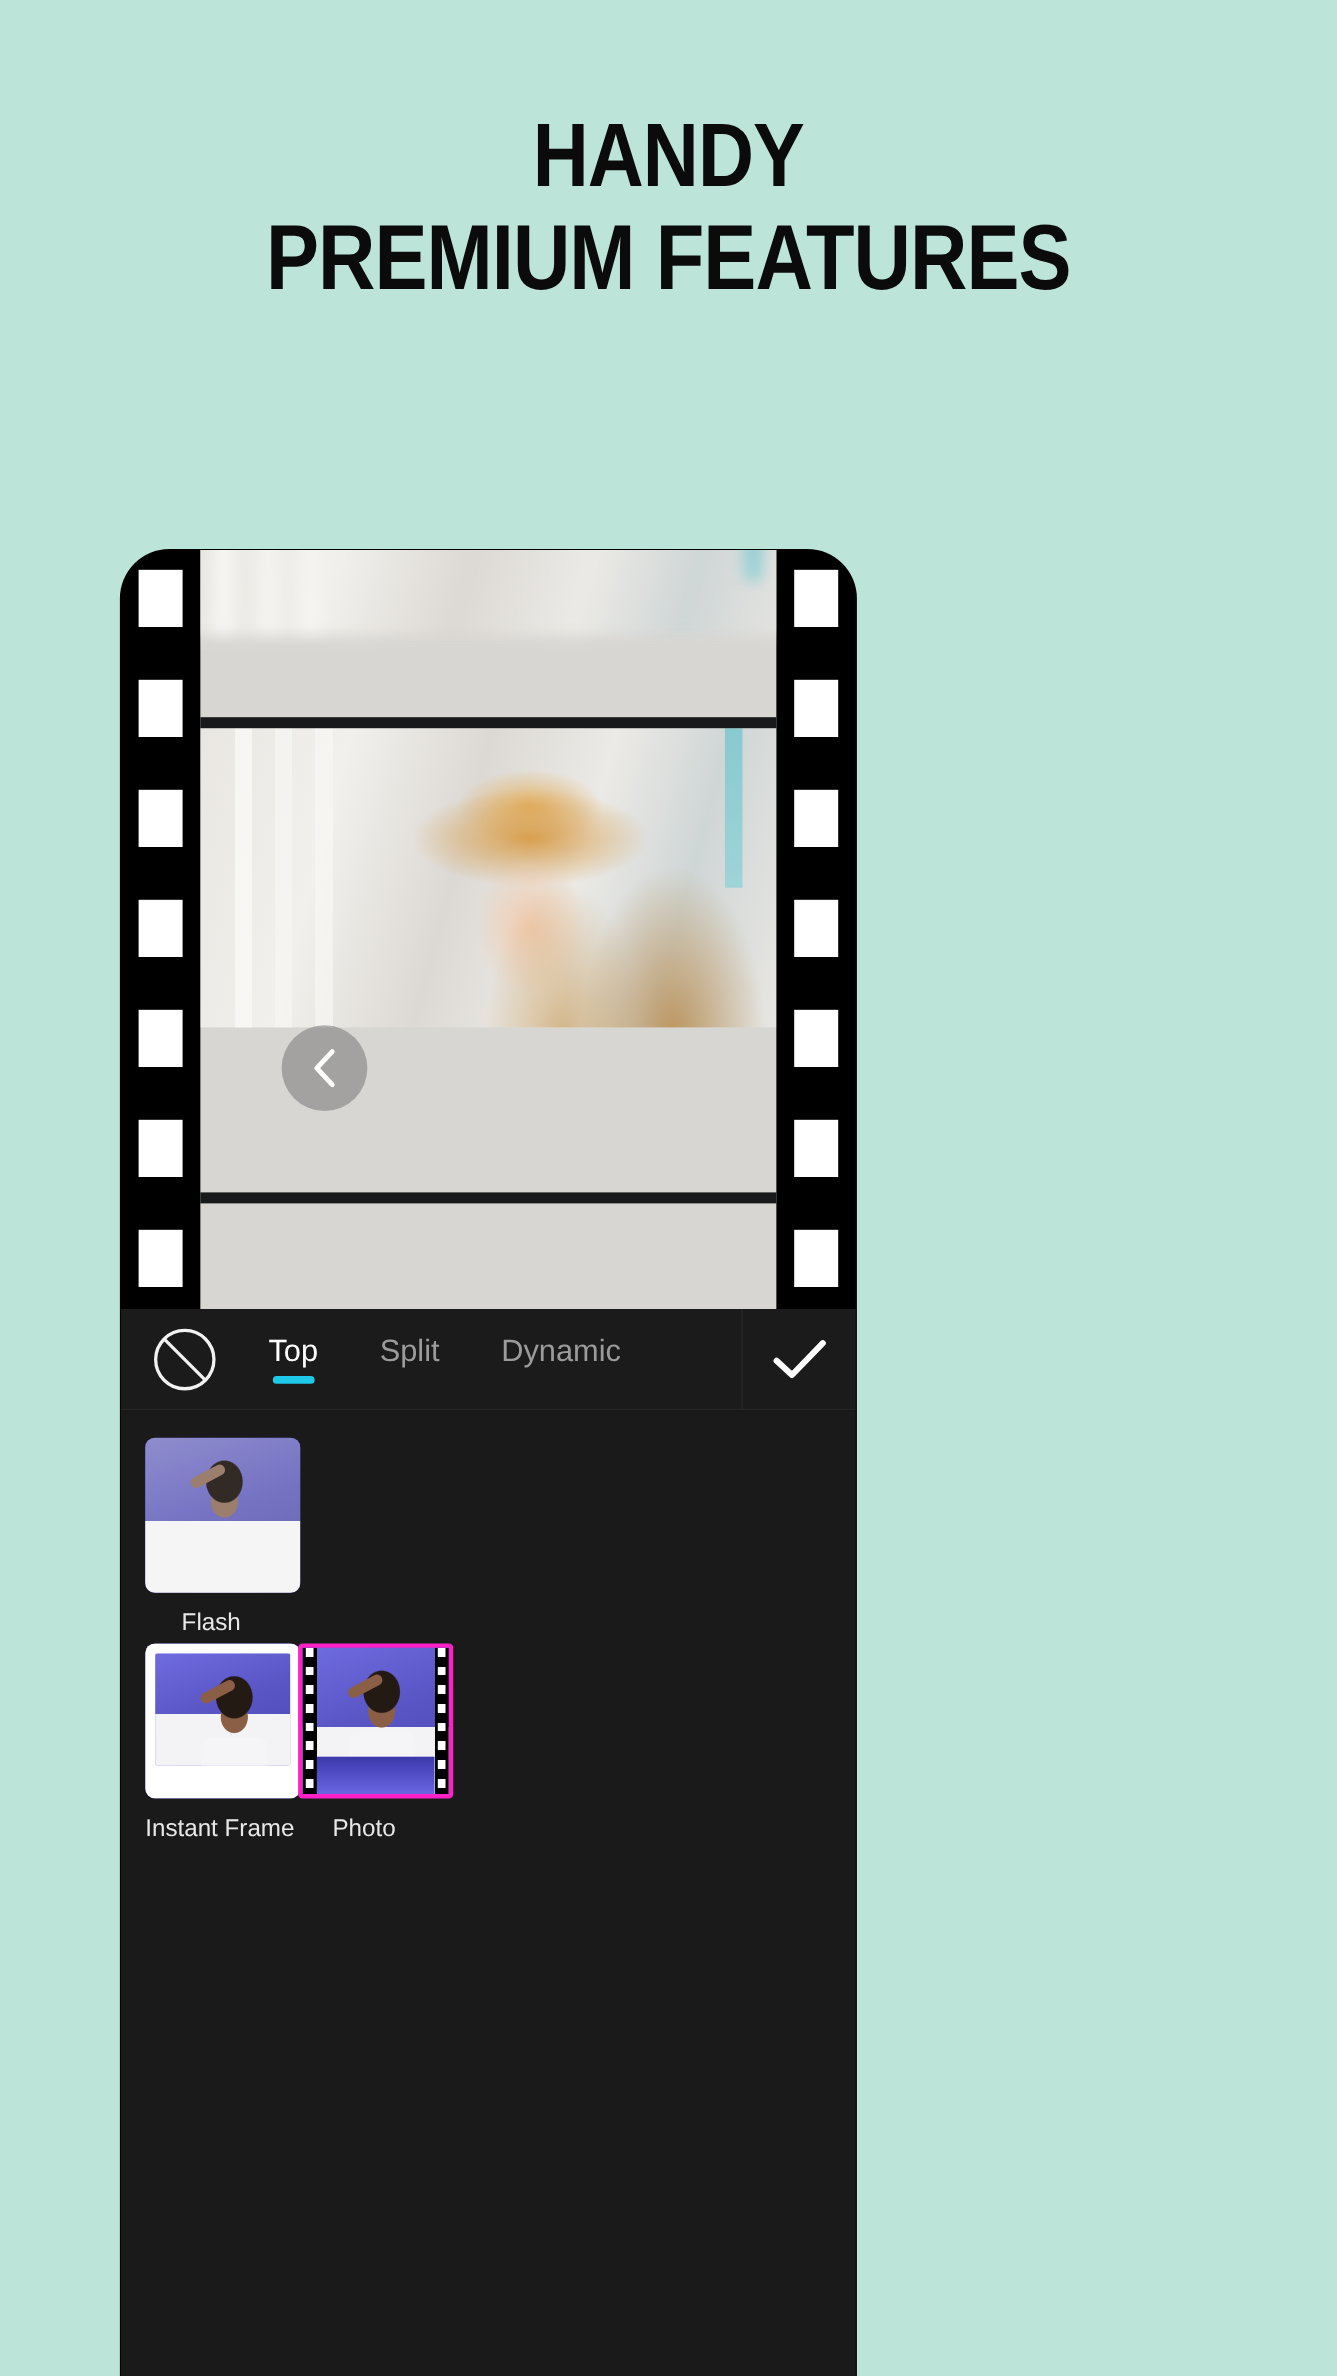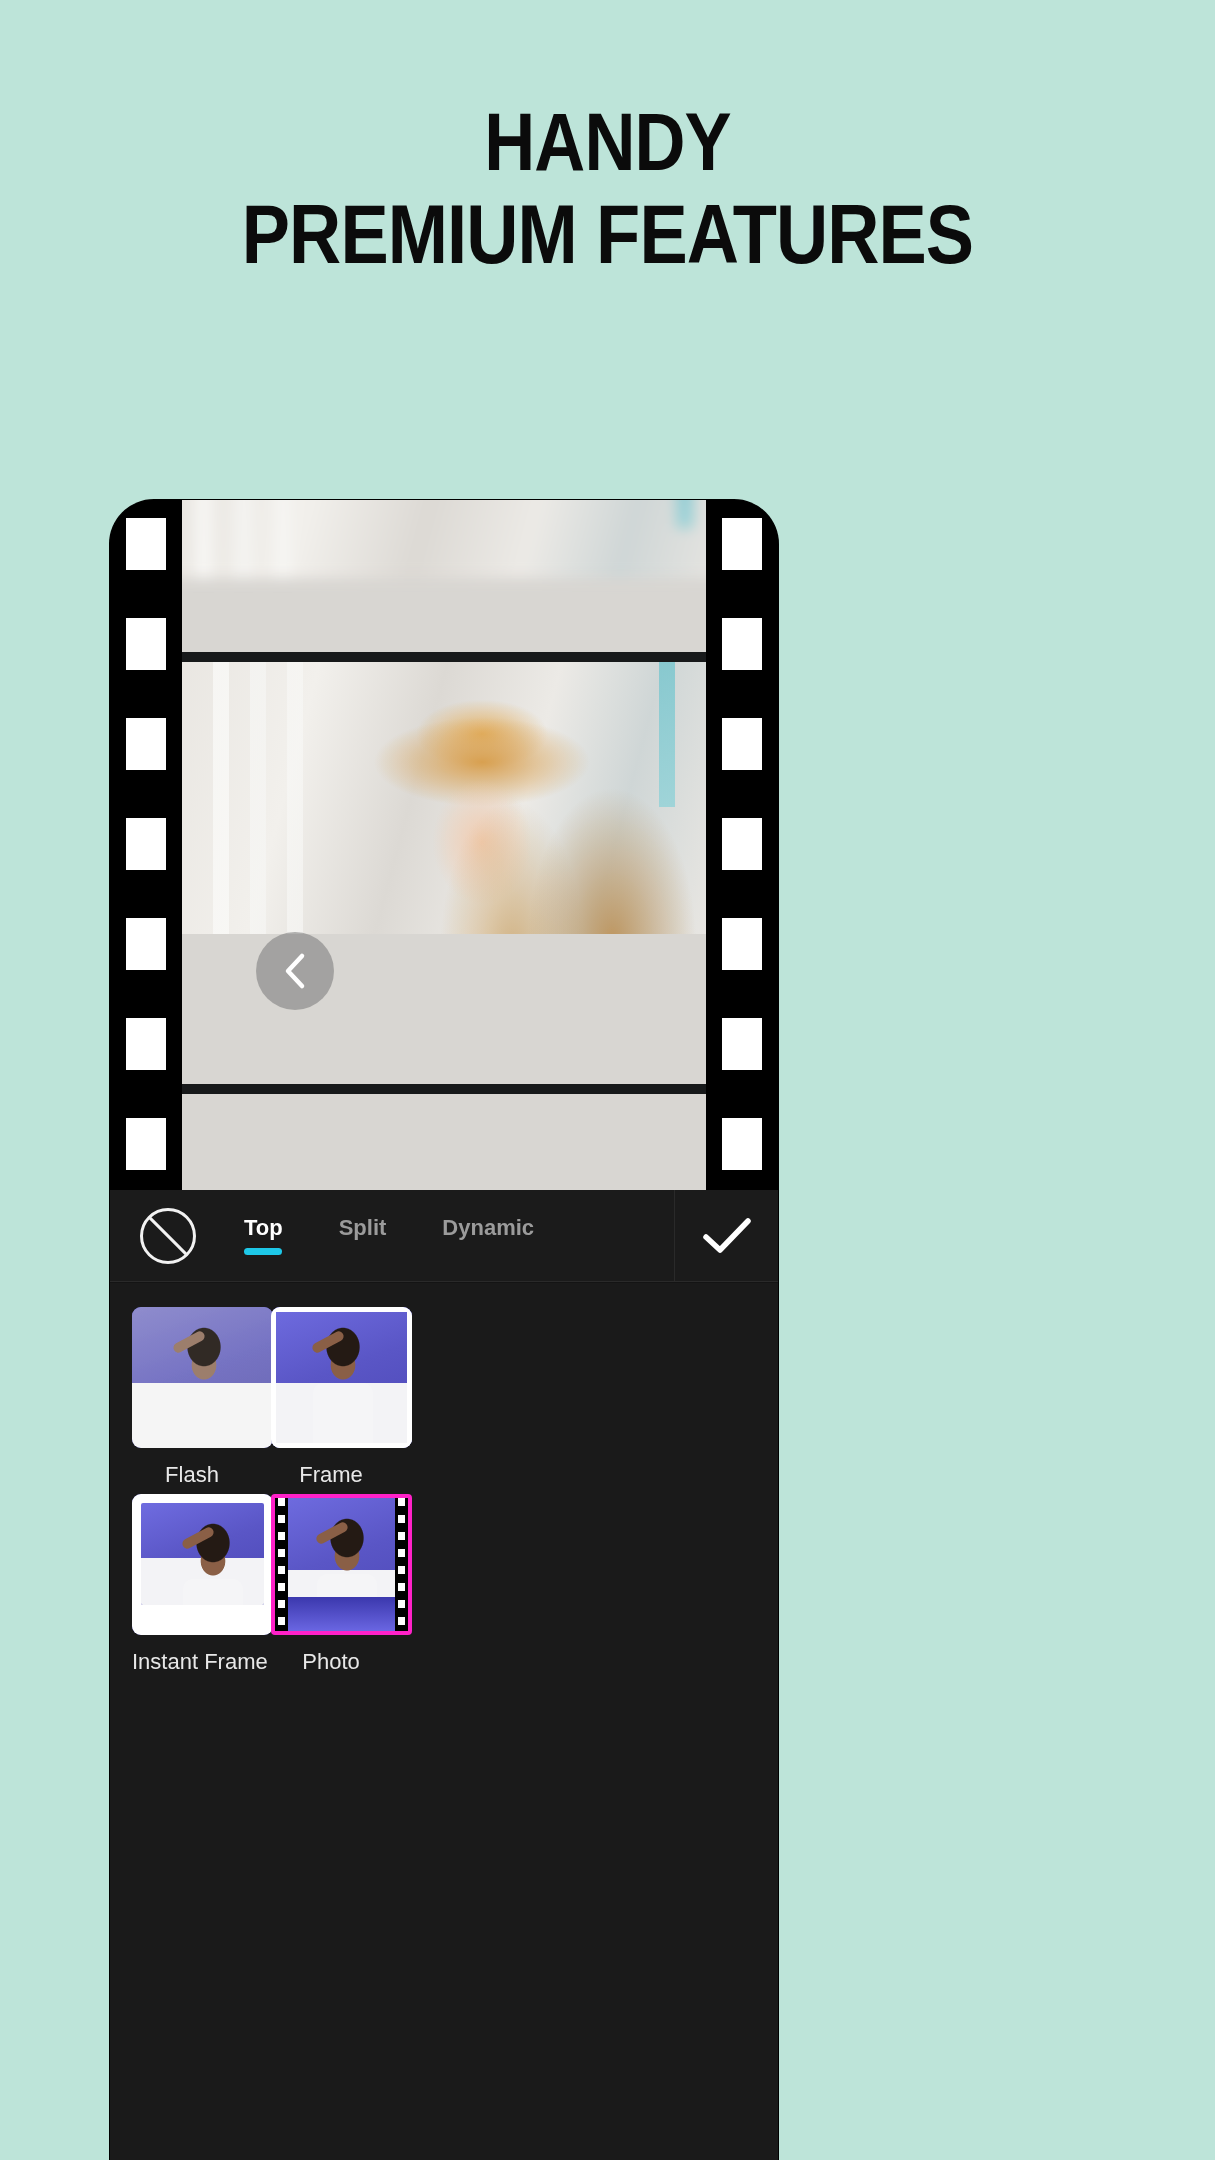--- a/index.html
+++ b/index.html
@@ -134,22 +134,22 @@
     border:3px solid #f2f2f2; border-radius:50%;
     position:relative; flex:none;
   }
   .none-btn::after {
     content:""; position:absolute; left:50%; top:-2px;
     width:3px; height:54px; background:#f2f2f2;
     transform:translateX(-50%) rotate(-45deg); transform-origin:center;
   }
   .tabs { display:flex; align-items:center; margin-left:48px; gap:56px; }
   .tab {
-    color:#9b9b9b; font-size:22px; position:relative;
-    padding-bottom:16px; white-space:nowrap;font-weight:bold;
+    color:#9b9b9b; font-size:28px; position:relative;
+    padding-bottom:16px; white-space:nowrap;
   }
   .tab.active { color:#ffffff; }
   .tab.active::after {
     content:""; position:absolute; left:50%; bottom:2px;
     transform:translateX(-50%);
     width:38px; height:7px; border-radius:4px; background:#1ec8e8;
   }
   .confirm {
     margin-left:auto; width:104px; height:92px;
     display:flex; align-items:center; justify-content:center;
@@ -345,30 +345,20 @@
 
       <div class="frow">
         <div class="fcell">
           <div class="thumb">
               <div class="art v-flash">
                 <div class="arm"></div>
                 <div class="shirt"></div>
               </div>
             </div>
           <div class="flabel">Flash</div>
-        </div>
-        <div class="fcell">
-          <div class="thumb">
-            <div class="art v-plain">
-                <div class="arm"></div>
-                <div class="shirt"></div>
-              </div>
-            <div class="ov framebox"></div>
-          </div>
-          <div class="flabel">Frame</div>
         </div>
       </div>
 
       <div class="frow">
         <div class="fcell">
           <div class="thumb">
             <div class="ov instant">
               <div class="inner">
                   <div class="art v-plain">
                     <div class="arm"></div>

